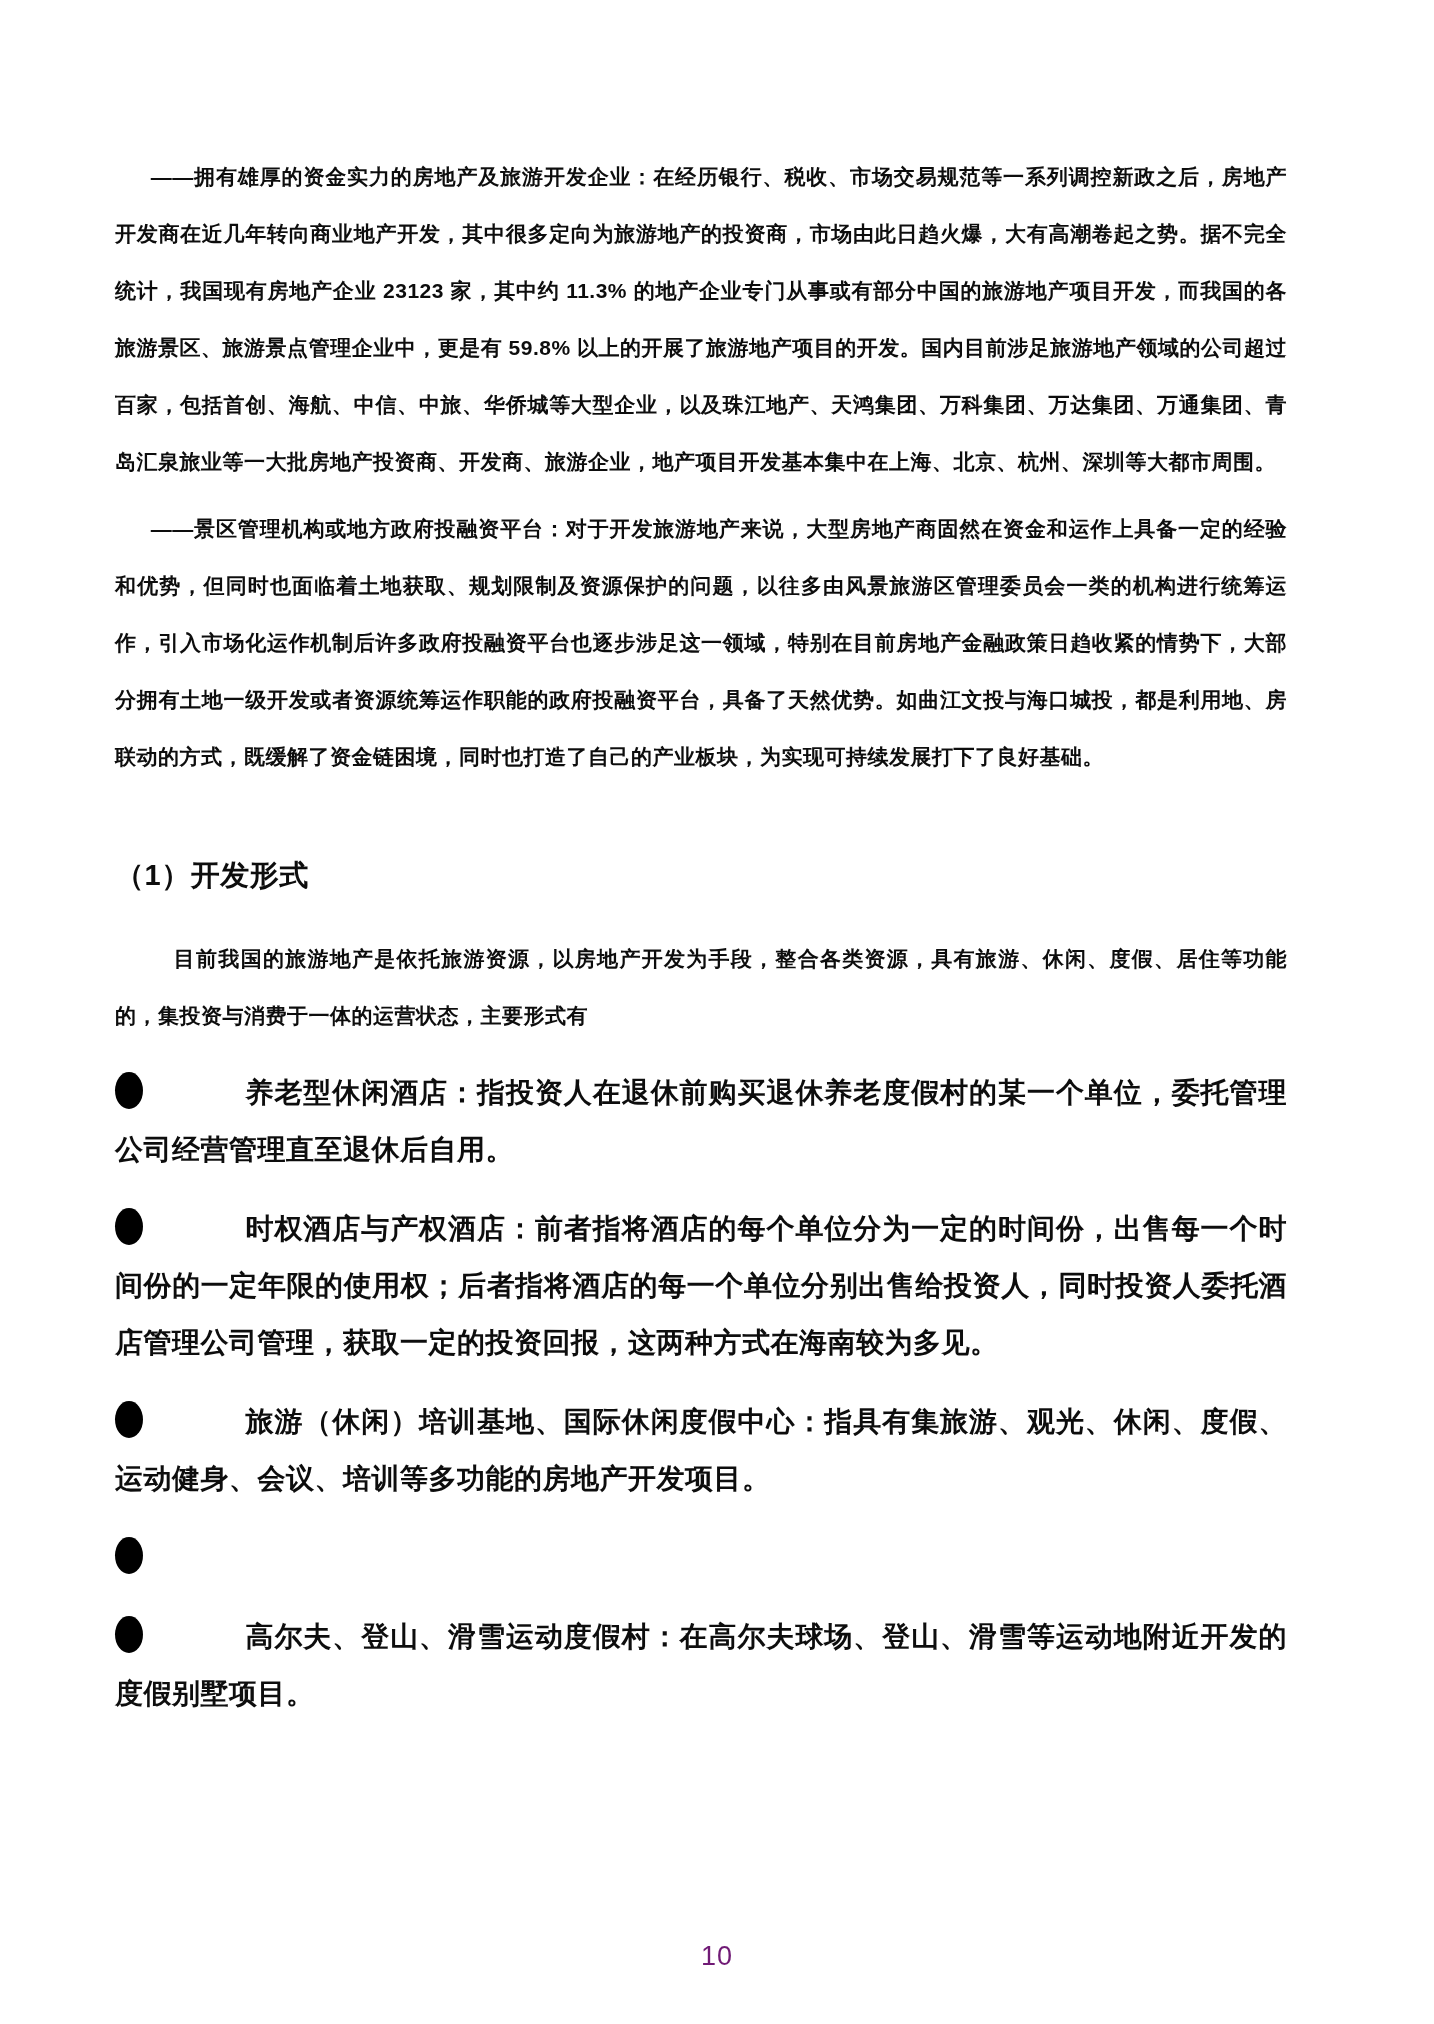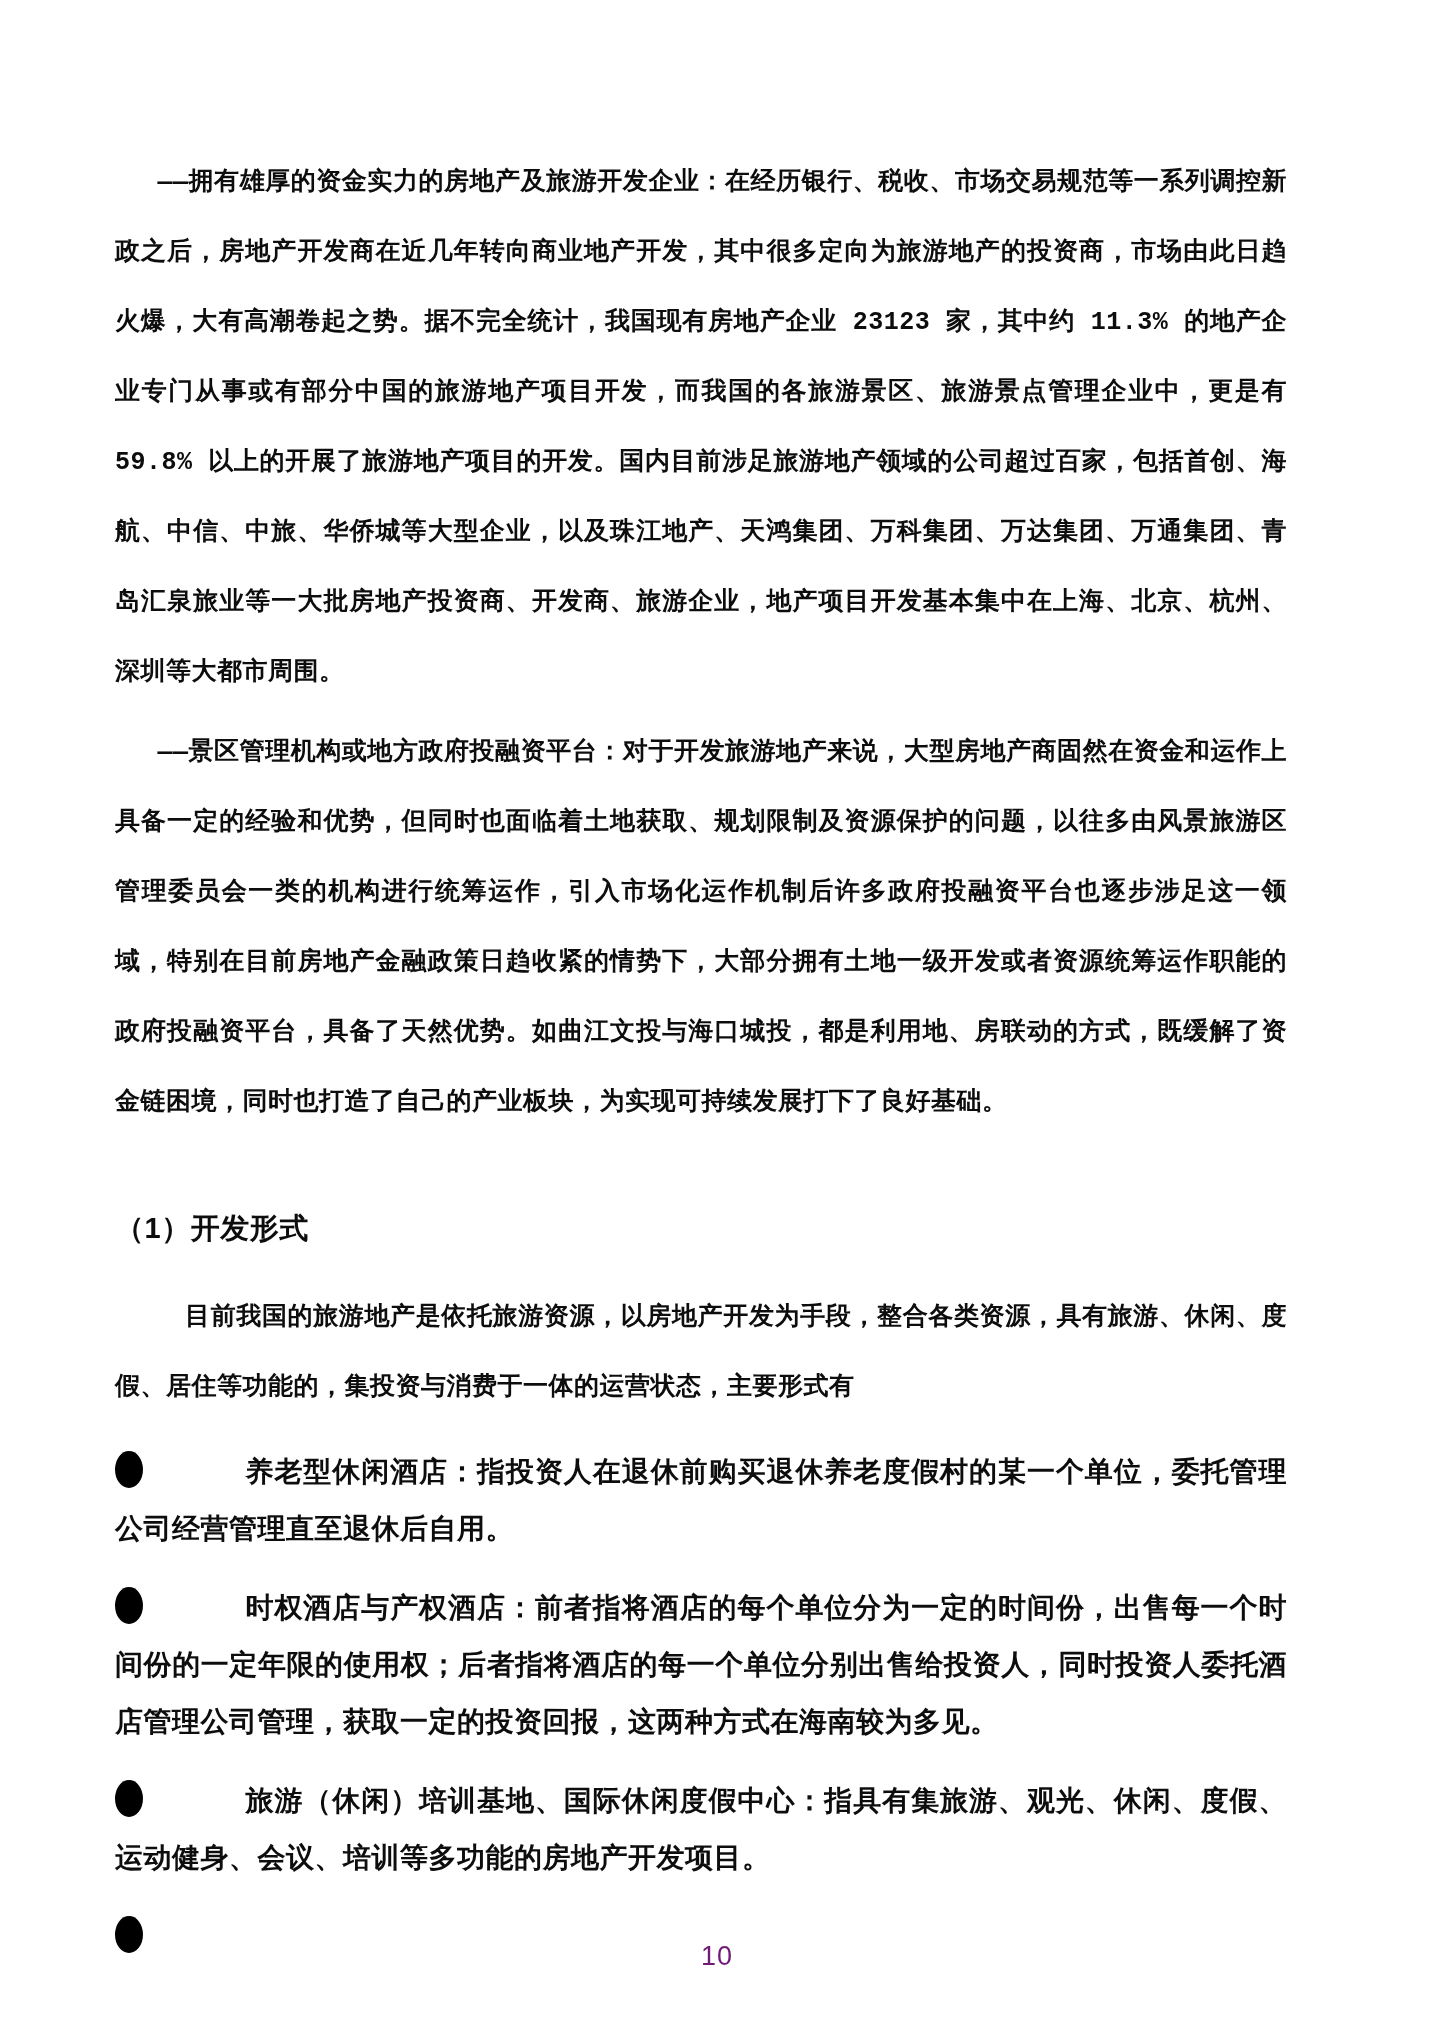--- a/index.html
+++ b/index.html
@@ -16,27 +16,26 @@
     font-family: "Liberation Sans", "DejaVu Sans", sans-serif;
     color: #0d0d0d;
   }
   .content {
     position: absolute;
     top: 148px;
     left: 115px;
     width: 1172px;
   }
   .para {
-    font-size: 25px;
-    line-height: 70px;
+    font-size: 21px;
+    line-height: 57px;
     font-weight: bold;
     text-align: justify;
     margin: 0 0 10px 0;
     letter-spacing: 0.5px;
-    font-family: Liberation Mono, monospace;
   }
   .dash-indent { text-indent: 1.7em; }
   .big-indent  { text-indent: 2.8em; }
   .section-heading {
     font-size: 29px;
     line-height: 57px;
     font-weight: bold;
     margin: 62px 0 26px 0;
     letter-spacing: 0.5px;
   }
@@ -94,19 +93,22 @@
     </p>
 
     <p class="bullet-item">
       <span class="bullet"></span><span>旅游（休闲）培训基地、国际休闲度假中心：指具有集旅游、观光、休闲、度假、运动健身、会议、培训等多功能的房地产开发项目。</span>
     </p>
 
     <p class="bullet-item">
       <span class="bullet"></span>
     </p>
 
+    <p class="bullet-item">
+      <span class="bullet"></span><span>高尔夫、登山、滑雪运动度假村：在高尔夫球场、登山、滑雪等运动地附近开发的度假别墅项目。</span>
+    </p>
 
   </div>
 
   <div class="footer">
     <span class="page-number">10</span>
   </div>
 </div>
 
 </body></html>

